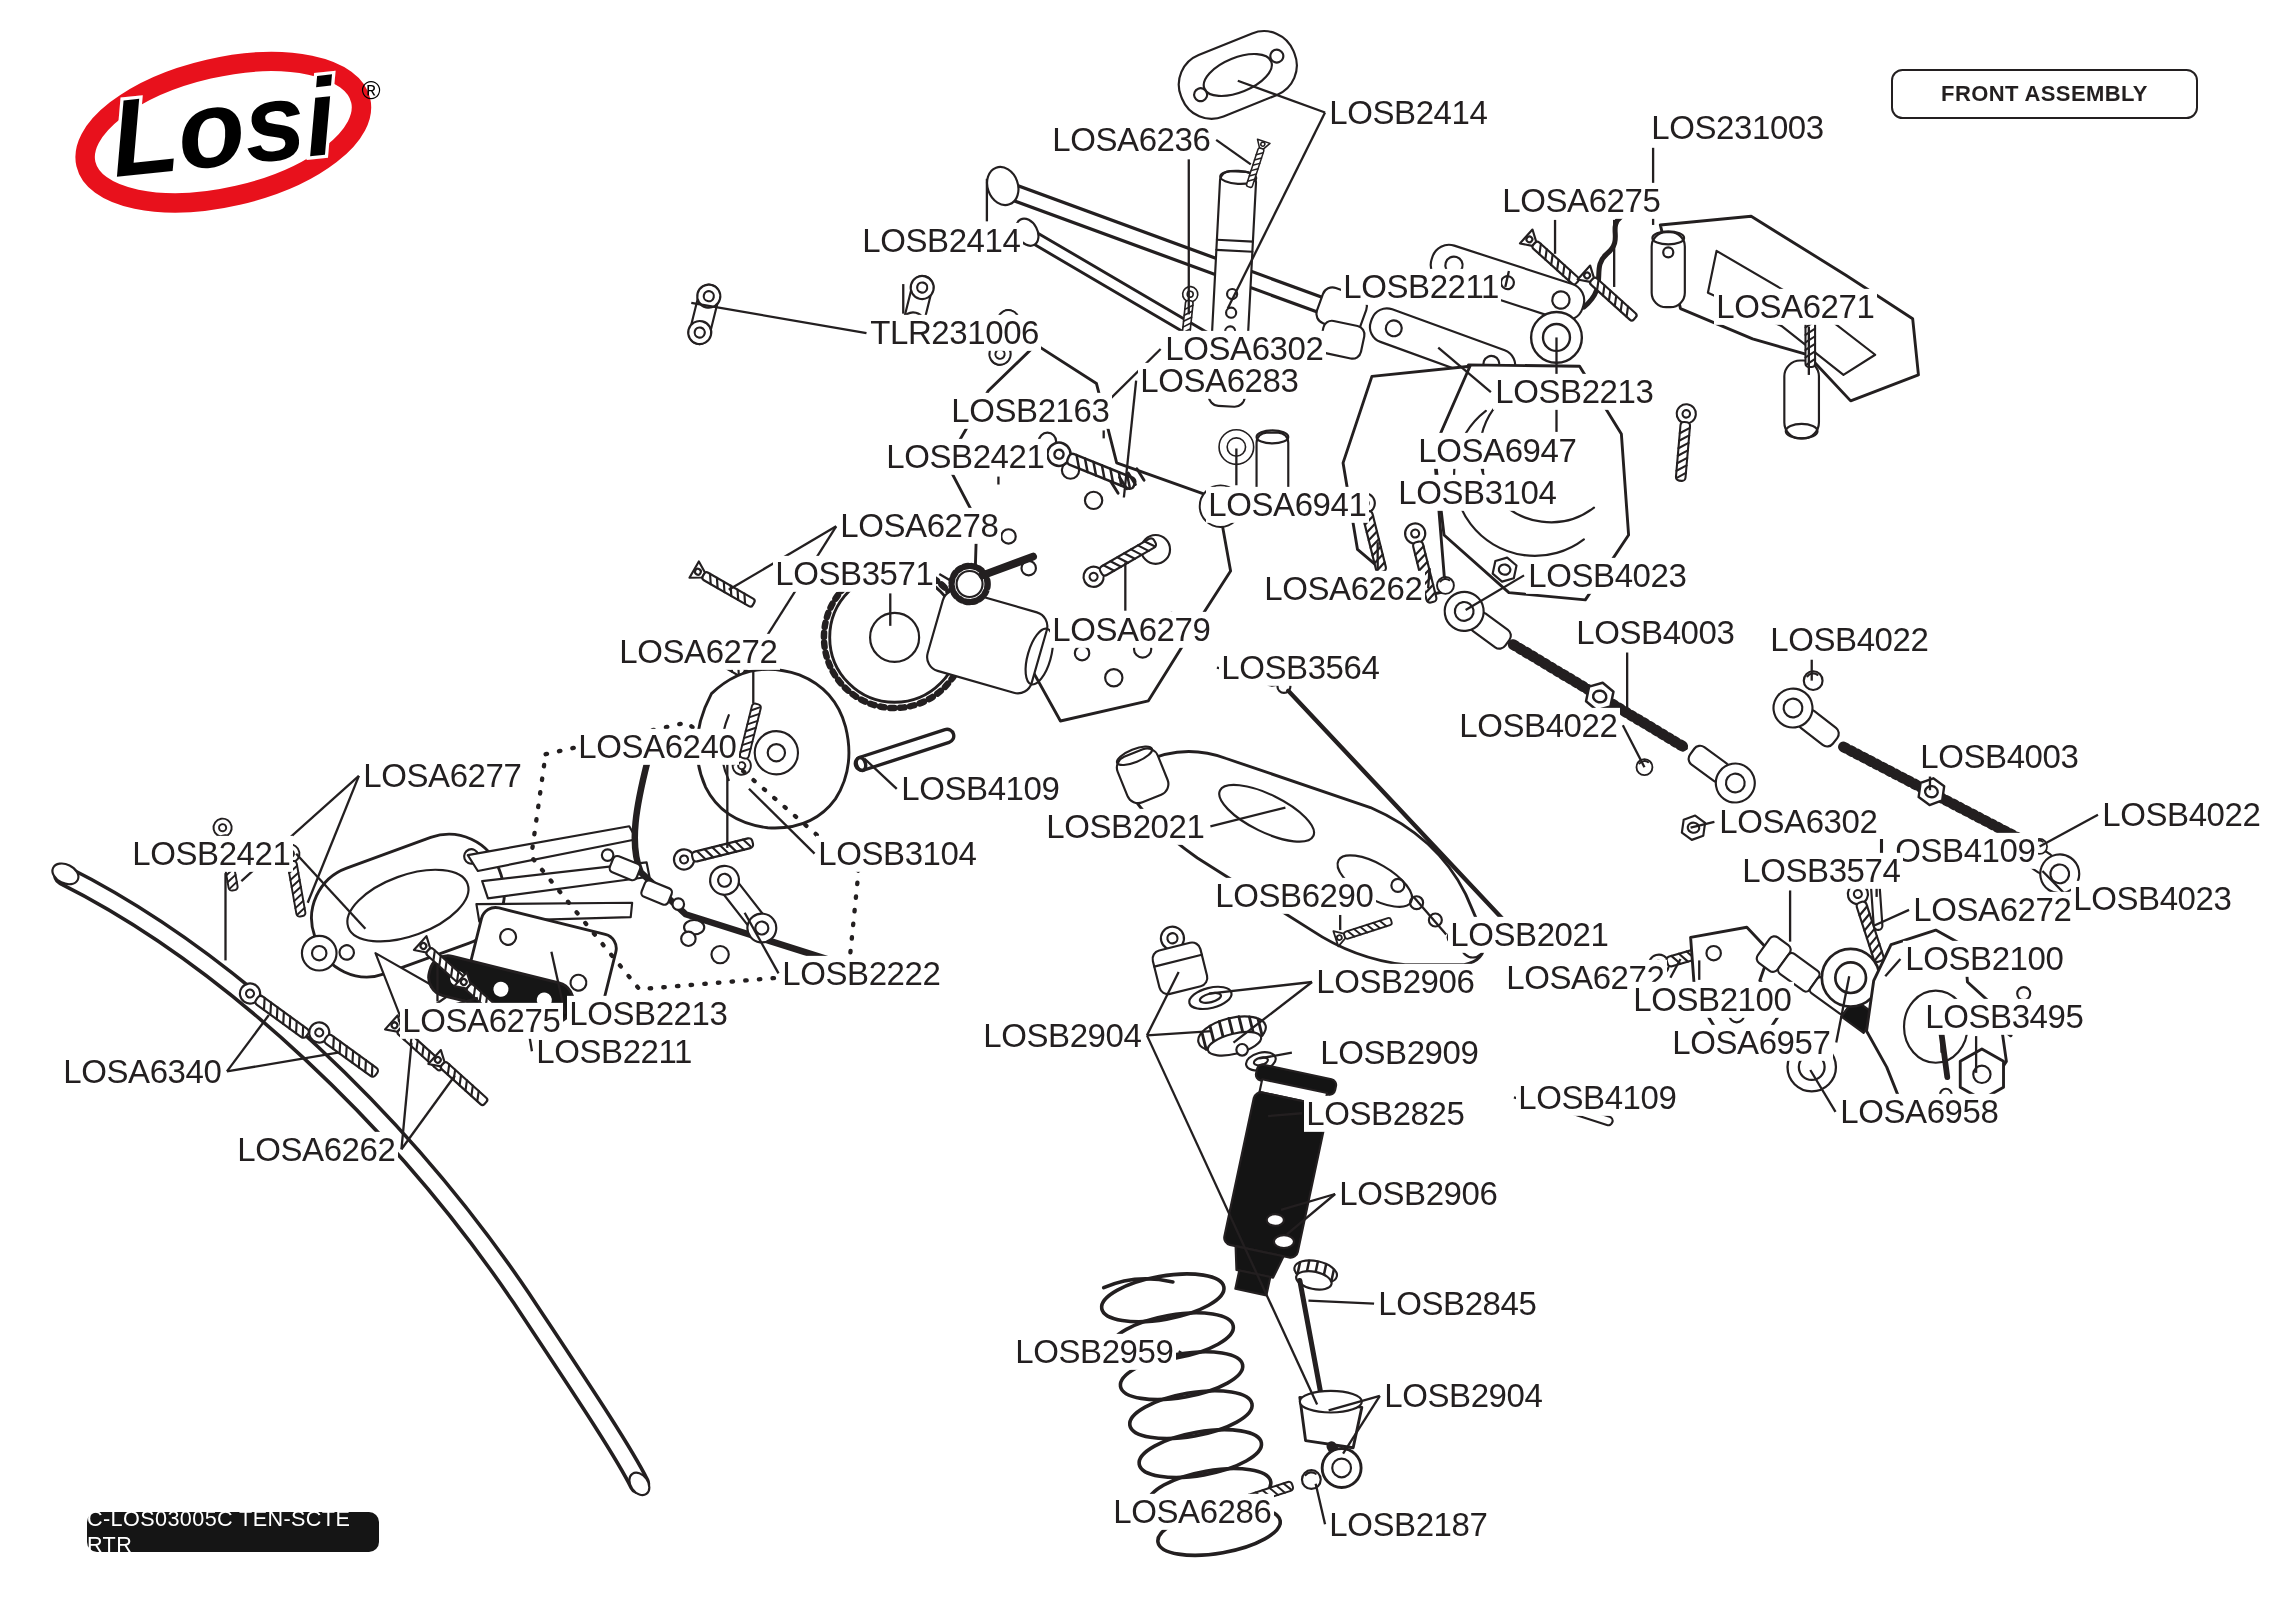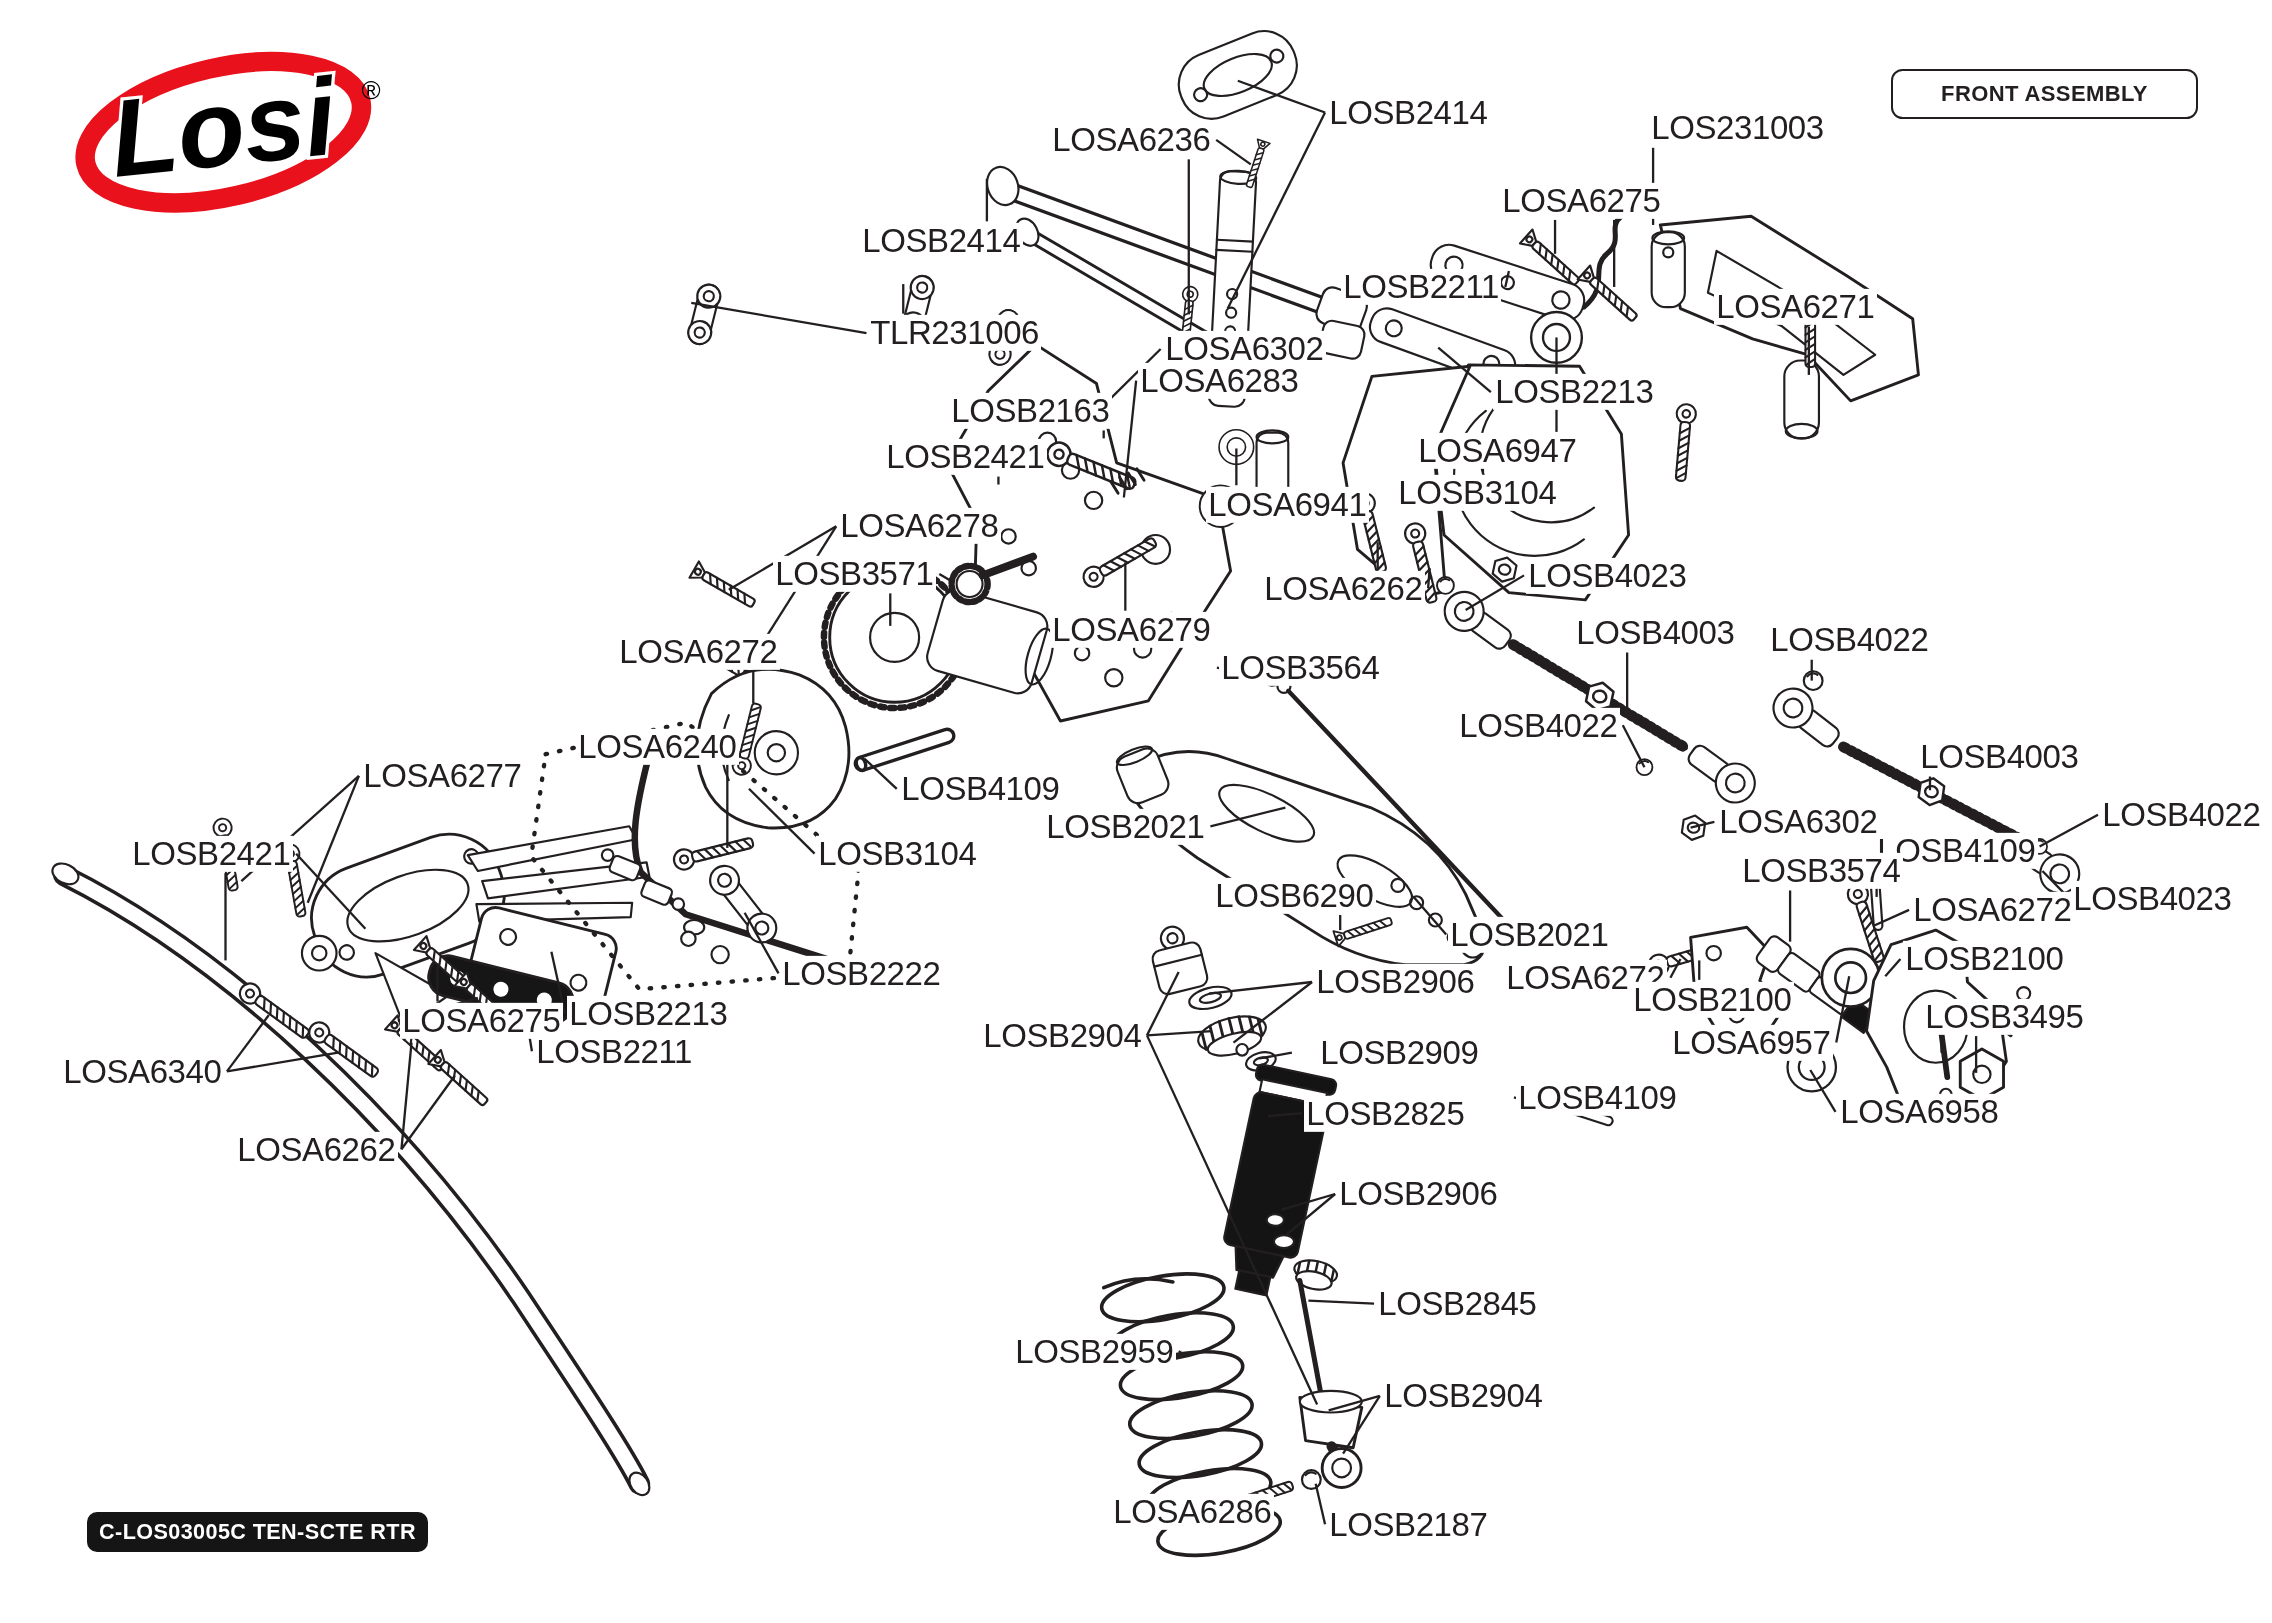--- a/index.html
+++ b/index.html
@@ -6,23 +6,23 @@
   #canvas{position:relative;width:2273px;height:1623px;background:#fff;
           font-family:"Liberation Sans",sans-serif;overflow:hidden;}
   svg.layer{position:absolute;left:0;top:0;width:2273px;height:1623px;}
   .part-label{position:absolute;transform:translateY(-50%);font-size:33px;line-height:1.1;
               letter-spacing:-0.4px;color:var(--ink,#231f20);white-space:nowrap;
               background:#fff;padding:0 2.2px;}
   #title-box{position:absolute;left:1891px;top:69px;width:303px;height:46px;
              border:2.9px solid var(--ink,#231f20);border-radius:11.5px;display:flex;
              align-items:center;justify-content:center;font-size:22px;font-weight:bold;
              color:var(--ink,#231f20);letter-spacing:0.4px;background:#fff;}
-  #footer-box{position:absolute;left:87px;top:1512px;width:341px;height:40px;
+  #footer-box{position:absolute;left:87px;top:1512px;width:292px;height:40px;
               background:#151515;border-radius:10px;color:#fff;display:flex;
-              align-items:center;justify-content:center;font-size:21.6px;font-weight:bold;
+              align-items:center;justify-content:center;font-size:21.6px;font-weight:normal;
               letter-spacing:0.4px;}
   #logo{position:absolute;left:72px;top:43px;width:317px;height:177px;}
 </style>
 </head>
 <body>
 
 <div id="canvas">
 
   <svg class="layer" id="art" viewBox="0 0 3151 2251">
     <defs>

